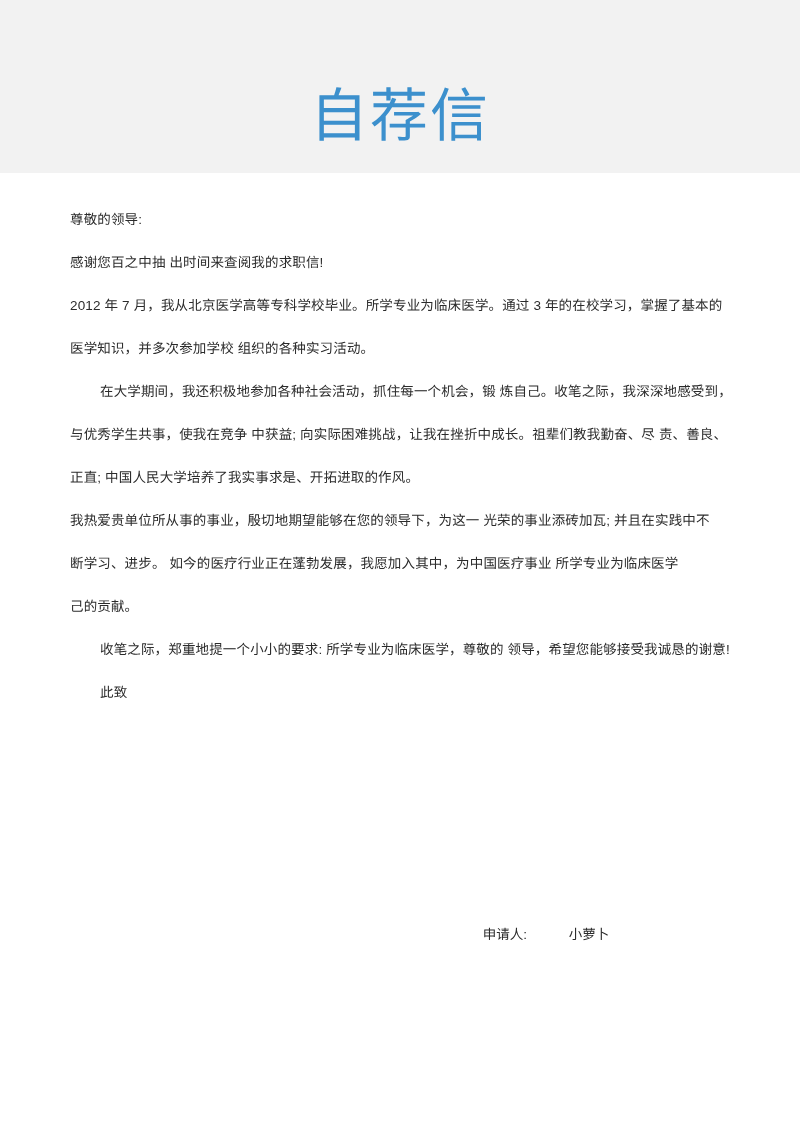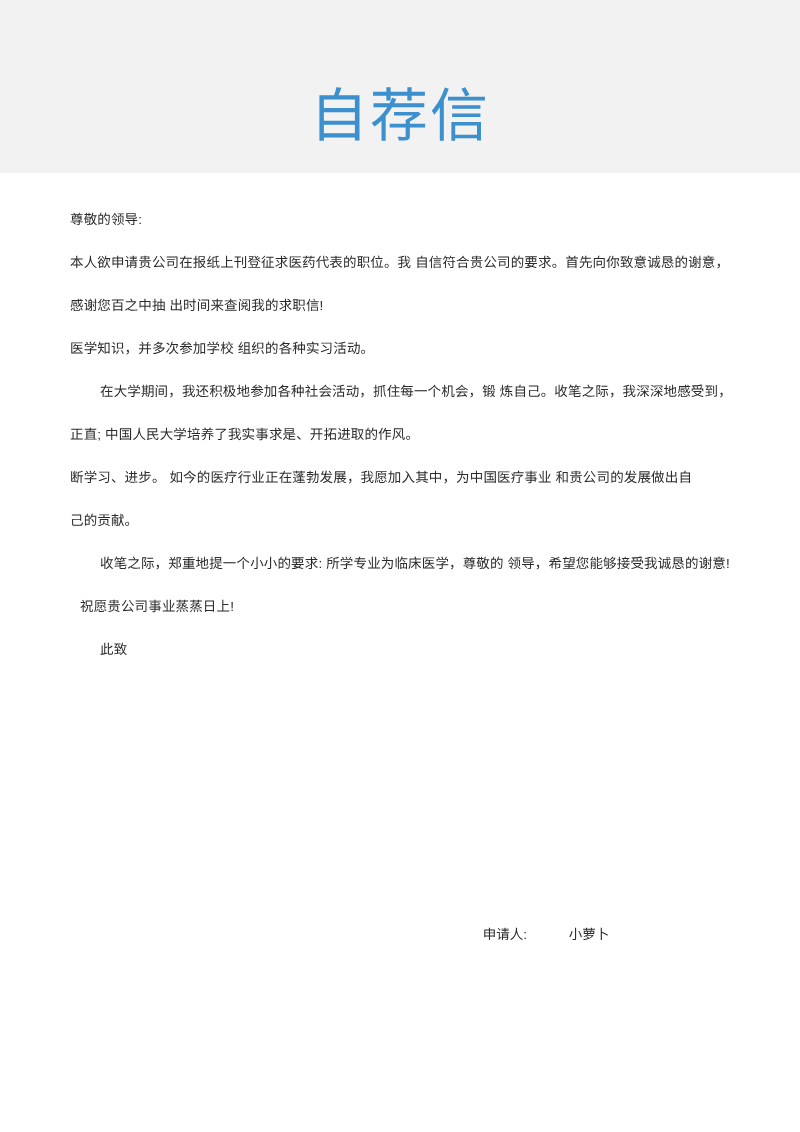--- a/index.html
+++ b/index.html
@@ -113,34 +113,35 @@
 
   <div class="header-band">
     <div class="doc-title">自荐信</div>
   </div>
 
   <div class="body-area">
 
     <div class="doc-line first">尊敬的领导:</div>
 
 
-    <div class="doc-line">本人欲申请贵公司在报纸上刊登征求医药代表的职位。我 自信符合贵公司的要求。首先向你致意诚恳的谢意，</div>
     <div class="doc-line">感谢您百之中抽 出时间来查阅我的求职信!</div>
 
+    <div class="doc-line">2012 年 7 月，我从北京医学高等专科学校毕业。所学专业为临床医学。通过 3 年的在校学习，掌握了基本的</div>
     <div class="doc-line">医学知识，并多次参加学校 组织的各种实习活动。</div>
 
     <div class="doc-line indent-2">在大学期间，我还积极地参加各种社会活动，抓住每一个机会，锻 炼自己。收笔之际，我深深地感受到，</div>
+    <div class="doc-line">与优秀学生共事，使我在竞争 中获益; 向实际困难挑战，让我在挫折中成长。祖辈们教我勤奋、尽 责、善良、</div>
     <div class="doc-line">正直; 中国人民大学培养了我实事求是、开拓进取的作风。</div>
 
-    <div class="doc-line">断学习、进步。        如今的医疗行业正在蓬勃发展，我愿加入其中，为中国医疗事业 和贵公司的发展做出自</div>
+    <div class="doc-line">我热爱贵单位所从事的事业，殷切地期望能够在您的领导下，为这一 光荣的事业添砖加瓦; 并且在实践中不</div>
+    <div class="doc-line">断学习、进步。        如今的医疗行业正在蓬勃发展，我愿加入其中，为中国医疗事业 所学专业为临床医学</div>
     <div class="doc-line">己的贡献。</div>
 
     <div class="doc-line indent-2">收笔之际，郑重地提一个小小的要求: 所学专业为临床医学，尊敬的 领导，希望您能够接受我诚恳的谢意!</div>
 
-    <div class="doc-line indent-1">祝愿贵公司事业蒸蒸日上!</div>
 
     <div class="doc-line indent-2">此致</div>
 
     <div class="signature-block">
       <div class="sig-line">
         <span>申请人:</span>
         <span class="sig-gap-md"></span>
         <span>小萝卜</span>
       </div>
     </div>

